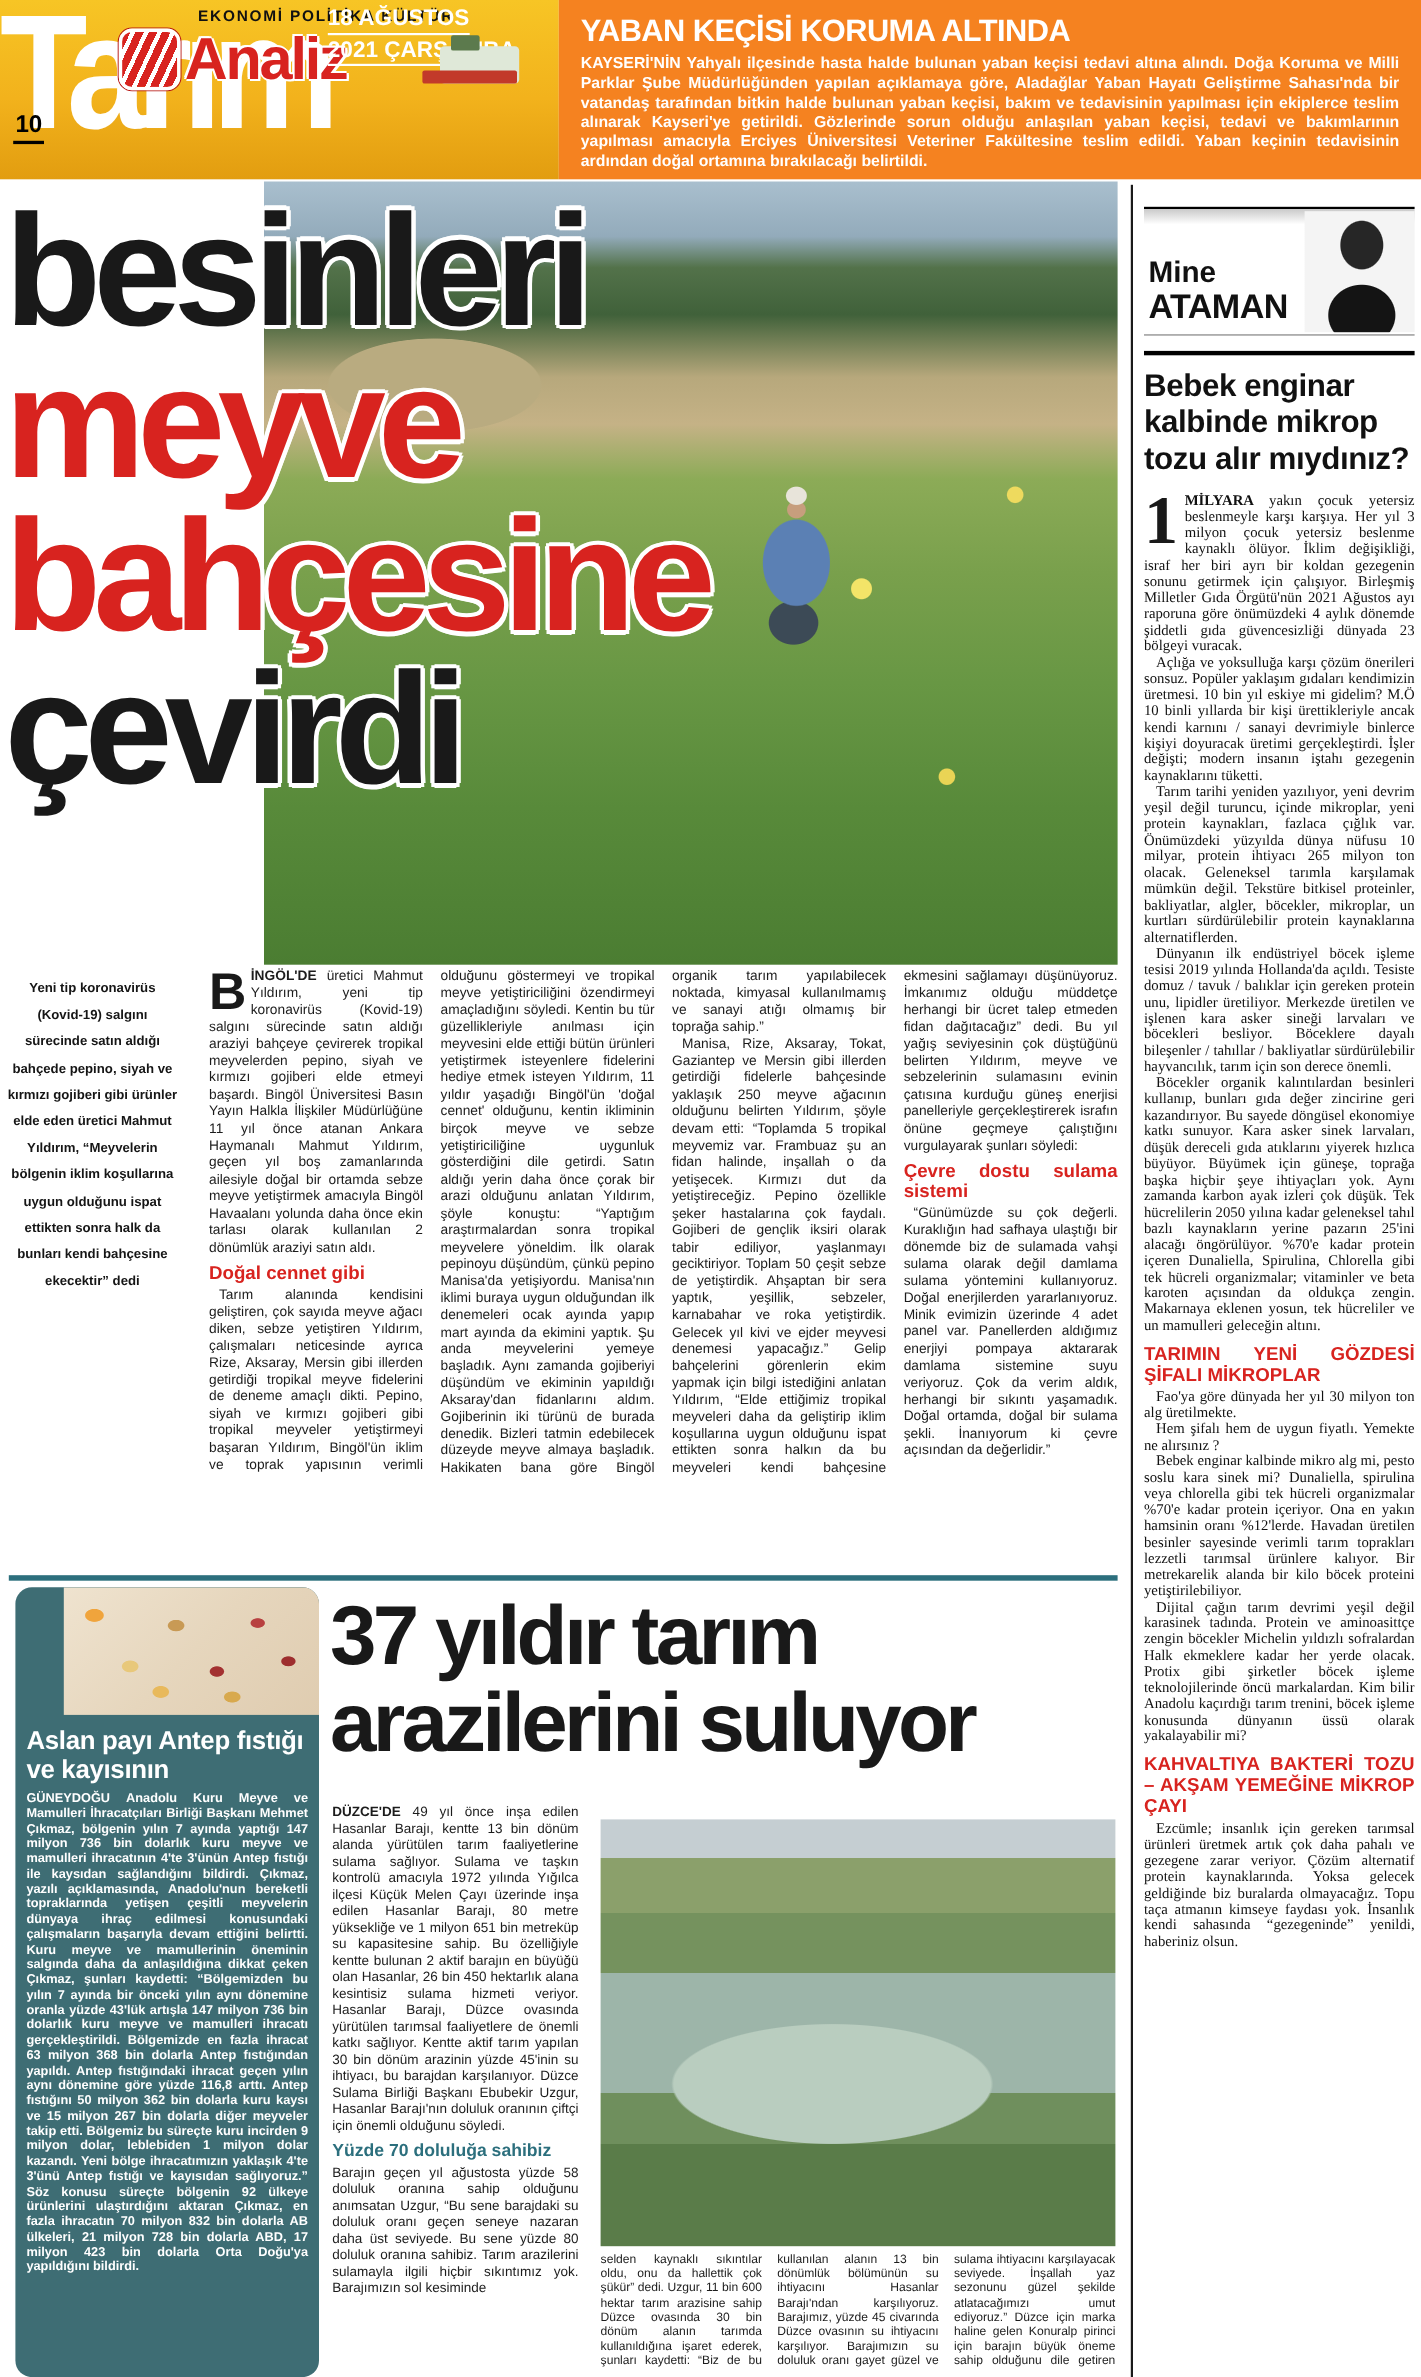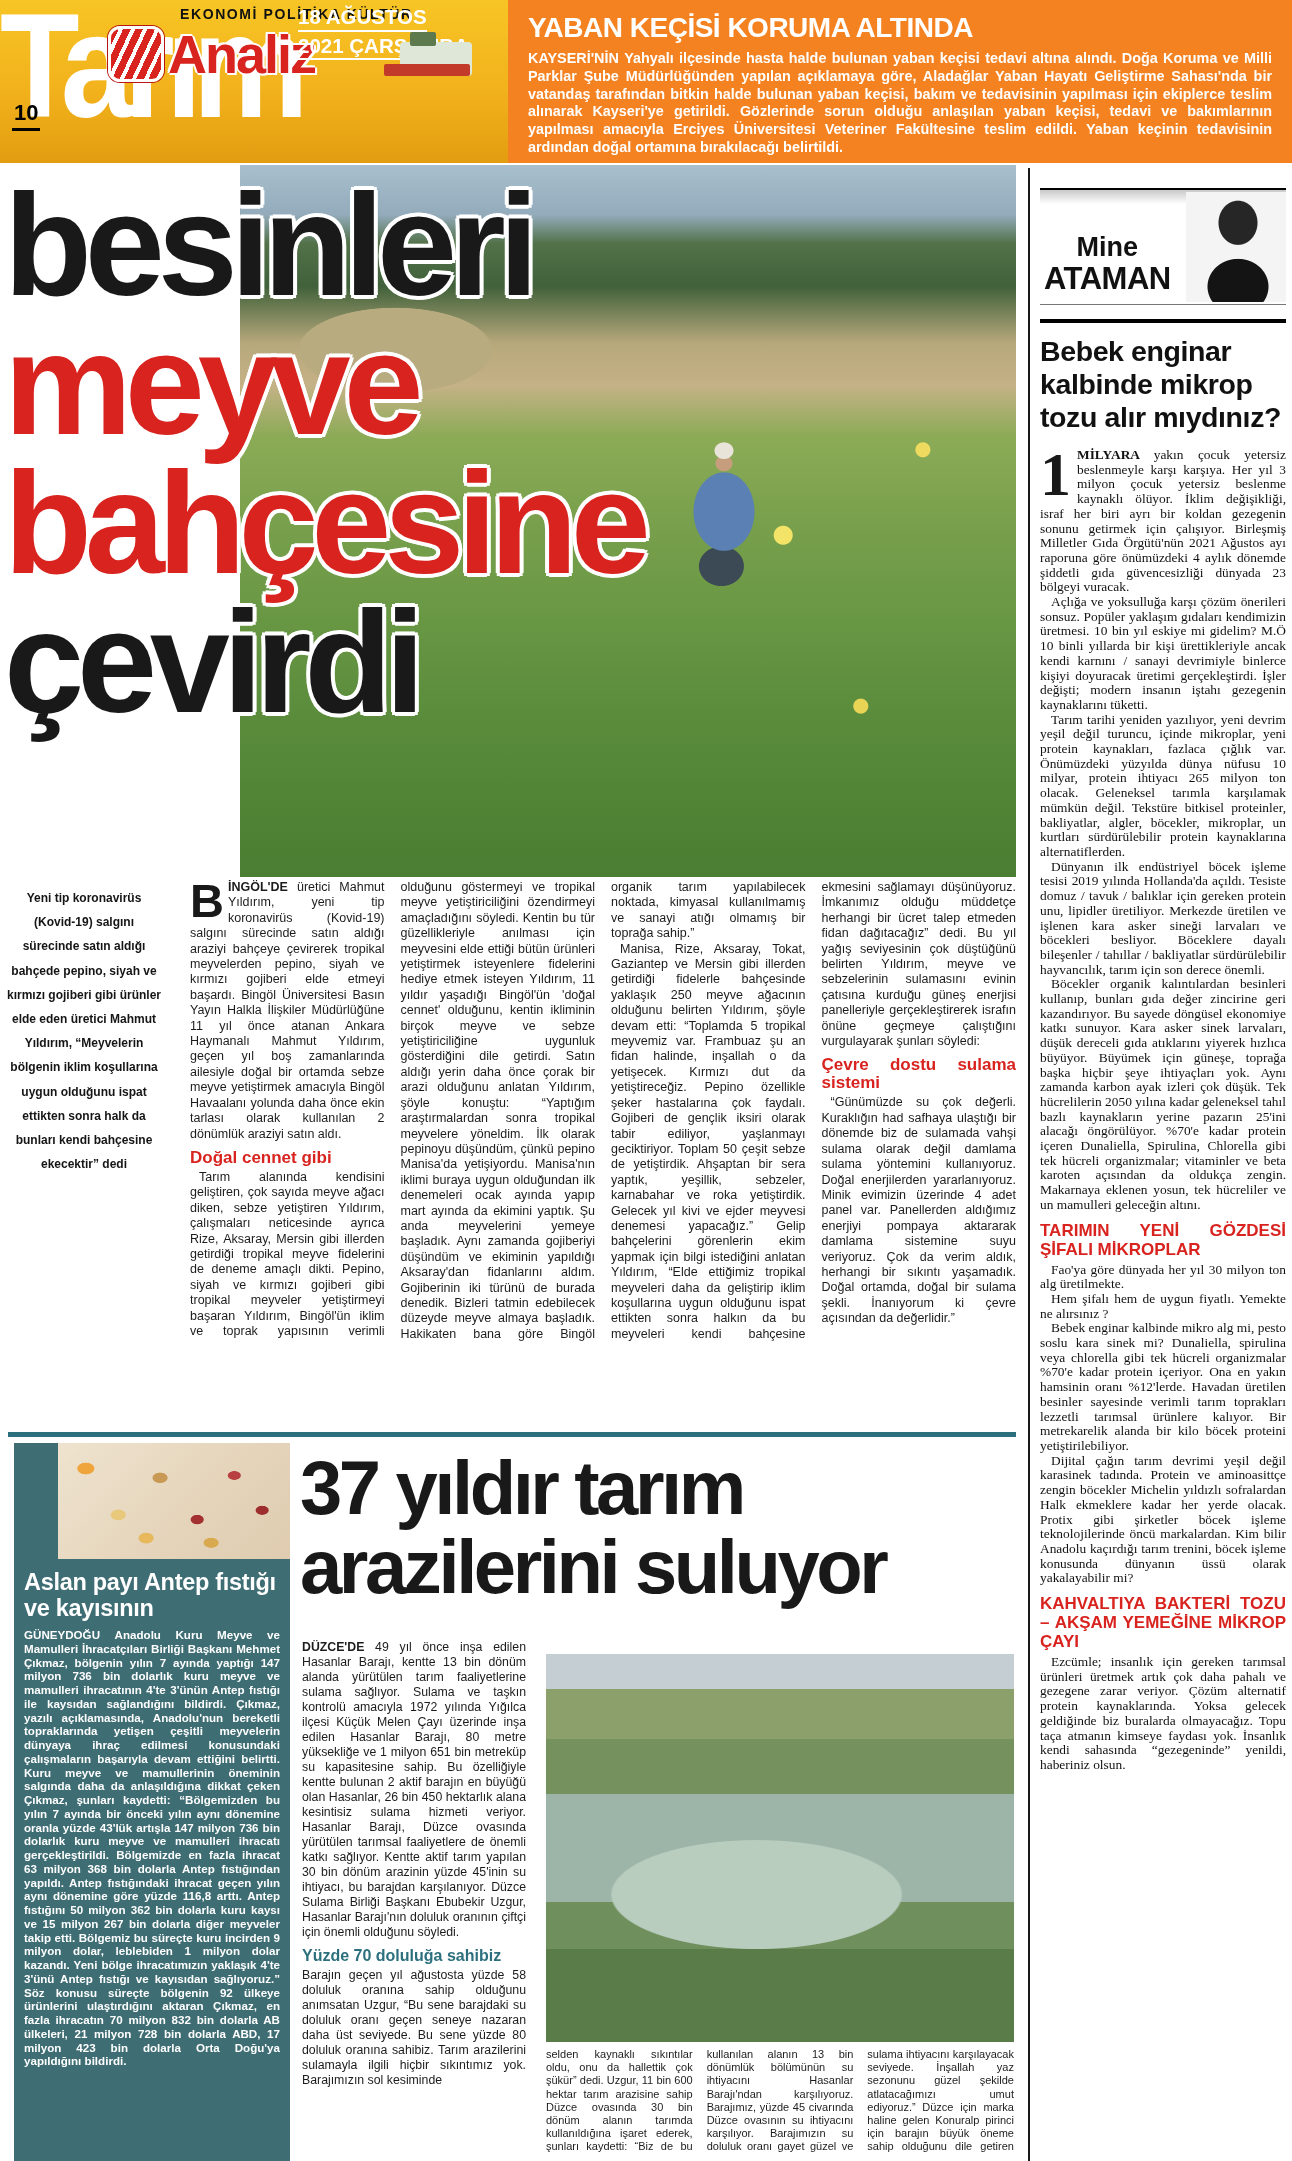--- a/index.html
+++ b/index.html
@@ -63,41 +63,41 @@
   .body-cols p.first{text-indent:0;}
   .body-cols p.sub{ text-indent:0;color:#d8231f;font-size:17px;line-height:18px;font-weight:800;margin:7px 0 3px 0;}
   .dropcap{float:left;font-size:47px;line-height:38px;font-weight:800;padding:2px 4px 0 0;color:#191919;}
   
   .divider{position:absolute;left:8px;top:1432px;width:1008px;height:5px;background:#2c6f7d;}
   
   .columnist{position:absolute;left:1028px;top:168px;width:258px;height:1993px;
      border-left:2px solid #1a1a1a;padding-left:10px;box-sizing:border-box;}
   .col-head{position:relative;margin-top:20px;height:114px;border-top:2px solid #000;border-bottom:1px solid #777;
      background:linear-gradient(180deg,#c9c9c9 0,#ffffff 14px);}
-  .col-name{position:absolute;left:4px;bottom:10px;line-height:1;text-align:center;}
+  .col-name{position:absolute;left:4px;bottom:10px;line-height:1;}
   .col-name .first{font-size:27px;font-weight:700;color:#111;display:block;margin-bottom:2px;}
   .col-name .last{font-size:31px;font-weight:800;color:#111;display:block;letter-spacing:-0.5px;}
   .portrait{position:absolute;right:0;top:2px;width:100px;height:110px;
      background:
        radial-gradient(30px 34px at 52% 28%,#262626 0 19px,transparent 20px),
        radial-gradient(15px 19px at 52% 34%,#e9d6c9 0 10px,transparent 11px),
        radial-gradient(44px 40px at 52% 86%,#141414 0 30px,transparent 31px),
        linear-gradient(180deg,#f4f4f4 0 100%);}
   .col-rule{height:4px;background:#000;margin:14px 0 12px 0;}
   .col-title{font-size:28.5px;line-height:33px;font-weight:800;color:#111;letter-spacing:-0.4px;margin:0 0 14px 0;}
   .col-body{font-family:"Liberation Serif",serif;font-size:13.4px;line-height:14.7px;
      text-align:justify;color:#111;overflow:hidden;height:1640px;}
   .col-body p{margin:0;text-indent:11px;}
   .col-body p.first{text-indent:0;}
   .col-body .dropcap{font-family:"Liberation Serif",serif;font-size:62px;line-height:48px;font-weight:700;padding-right:6px;}
   .col-body p.rsub{font-family:"Liberation Sans",sans-serif;text-indent:0;color:#d8231f;
      font-size:17px;line-height:19px;font-weight:800;margin:8px 0 4px 0;}
   
   .teal-box{position:absolute;left:14px;top:1443px;width:276px;height:718px;background:#3e6d74;
-     box-sizing:border-box;overflow:hidden;}
+     box-sizing:border-box;overflow:hidden;border-radius:15px;}
   .fruit-photo{margin-left:44px;width:232px;height:116px;
      background:
        radial-gradient(16px 11px at 12% 22%,#f0a43c 0 8px,transparent 9px),
        radial-gradient(14px 10px at 26% 62%,#e8c87a 0 7px,transparent 8px),
        radial-gradient(13px 9px at 44% 30%,#c89a55 0 7px,transparent 8px),
        radial-gradient(11px 8px at 60% 66%,#a33131 0 6px,transparent 7px),
        radial-gradient(12px 8px at 76% 28%,#b84040 0 6px,transparent 7px),
        radial-gradient(13px 9px at 88% 58%,#9e2e2e 0 6px,transparent 7px),
        radial-gradient(14px 10px at 38% 82%,#e8b95c 0 7px,transparent 8px),
        radial-gradient(15px 10px at 66% 86%,#d8a94e 0 7px,transparent 8px),

